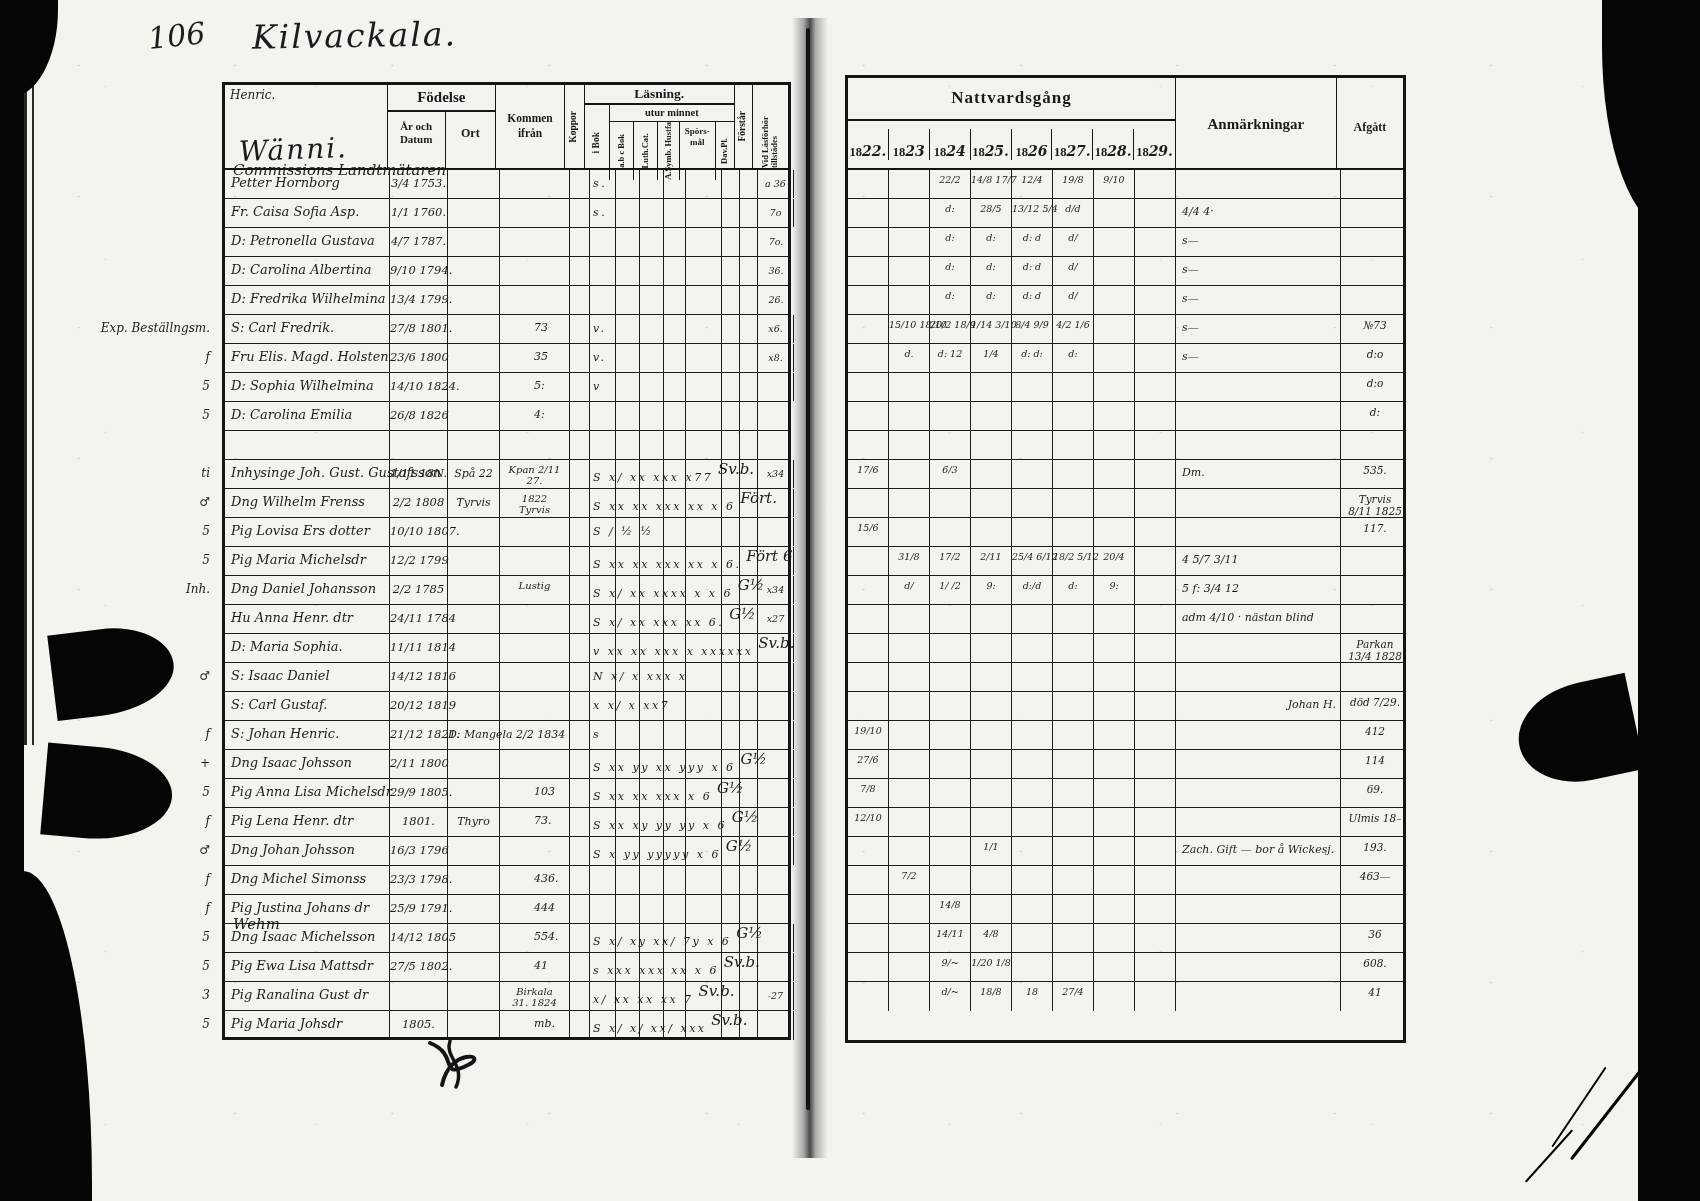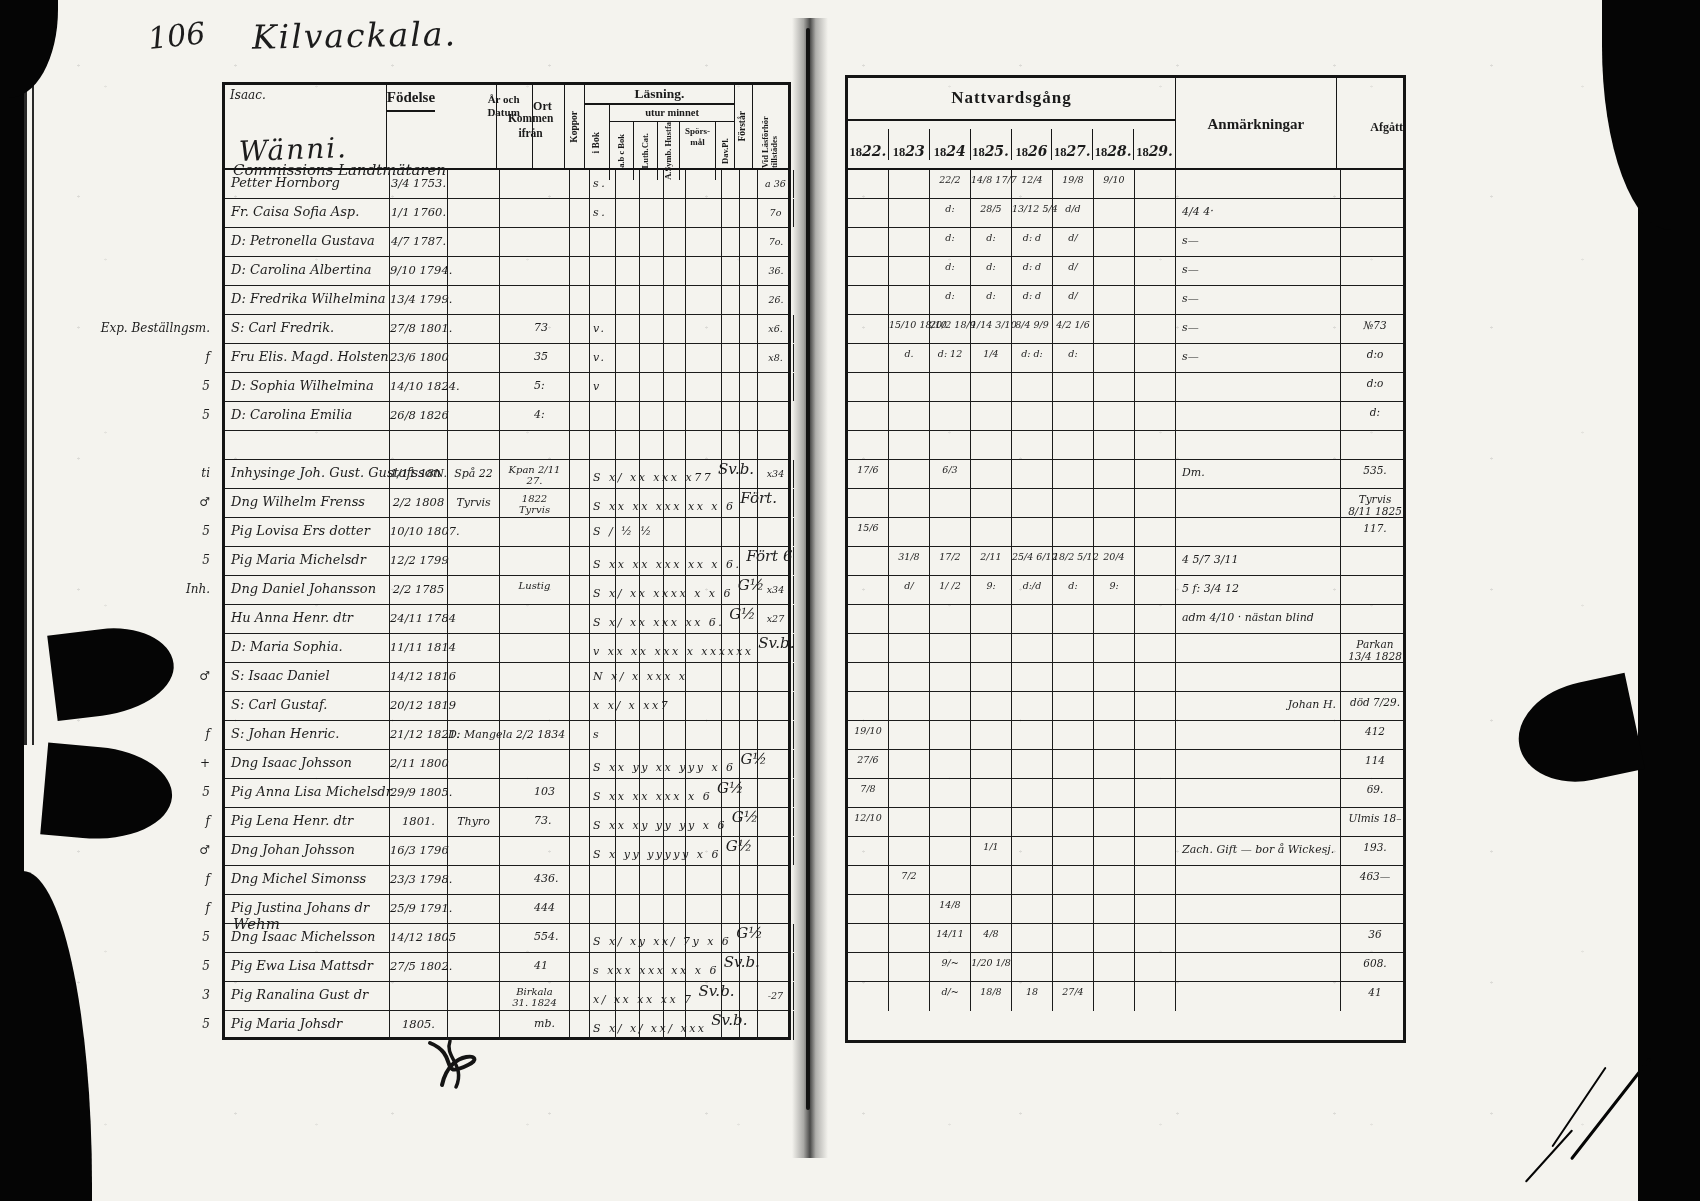--- a/index.html
+++ b/index.html
@@ -41,21 +41,21 @@
   .rtbl{left:845px;top:75px;width:561px;height:968px;}
   .cell{box-sizing:border-box;border-right:1.6px solid #1b1b1b;overflow:visible;position:relative;}
   .cell:last-child{border-right:none;}
   .hdr{box-sizing:border-box;border-bottom:2.5px solid #141414;display:flex;}
   .lhdr{height:85px;}
   .rhdr{height:92px;}
   .hcell{box-sizing:border-box;border-right:1.8px solid #161616;position:relative;}
   .hc-name{width:165px;}
   .skatte{position:absolute;left:5px;top:3px;font-size:12px;}
   .village{position:absolute;left:14px;bottom:2px;font-size:28px;letter-spacing:2px;transform:rotate(-2deg);white-space:nowrap;}
-  .hc-fod{width:110px;display:flex;flex-direction:row;gap:40px;}
+  .hc-fod{width:110px;display:flex;flex-direction:column;}
   .fod-top{height:25px;border-bottom:2px solid #161616;text-align:center;font-size:15px;line-height:25px;}
   .fod-bot{flex:1;display:flex;}
   .fod-dat{width:58px;border-right:1.6px solid #161616;font-size:11px;text-align:center;padding-top:8px;box-sizing:border-box;line-height:1.2;}
   .fod-ort{flex:1;font-size:12px;text-align:center;padding-top:14px;box-sizing:border-box;}
   .hc-kom{width:70px;font-size:11.5px;text-align:center;padding-top:26px;box-sizing:border-box;line-height:1.3;}
   .vert{writing-mode:vertical-rl;transform:rotate(180deg);}
   .hc-kop{width:20px;}
   .hc-las{width:150px;display:flex;flex-direction:column;}
   .las-top{height:19px;border-bottom:2px solid #161616;text-align:center;font-size:13.5px;line-height:18px;}
   .las-bot{flex:1;display:flex;}
@@ -74,21 +74,21 @@
   .vcell span{font-size:8.5px;line-height:1.05;max-height:100%;}
   .f9 span{font-size:9.5px;}
   
   .hc-natt{width:328px;display:flex;flex-direction:column;}
   .natt-top{height:41px;border-bottom:2.2px solid #161616;text-align:center;font-size:17px;line-height:40px;letter-spacing:1px;}
   .natt-years{flex:1;display:flex;align-items:center;}
   .ycell{width:41px;border-right:1.6px solid #161616;box-sizing:border-box;text-align:center;padding-top:14px;font-size:12.5px;white-space:nowrap;}
   .ycell:last-child{border-right:none;}
   .ycell .hw{font-size:14px;}
   .hc-anm{width:165px;text-align:center;font-size:15px;padding-top:38px;box-sizing:border-box;}
-  .hc-afg{width:68px;text-align:right;font-size:12px;padding-top:42px;box-sizing:border-box;}
+  .hc-afg{width:68px;text-align:center;font-size:12px;padding-top:42px;box-sizing:border-box;}
   
   .body{position:relative;}
   .lrow,.rrow{display:grid;height:29px;border-bottom:1.6px solid #1b1b1b;box-sizing:border-box;position:relative;}
   .lrow{grid-template-columns:165px 58px 52px 70px 20px 26px 24px 24px 22px 36px 18px 18px 36px;}
   .rrow{grid-template-columns:41px 41px 41px 41px 41px 41px 41px 41px 165px 68px;}
   .lrow:last-child,.rrow:last-child{border-bottom:none;}
   .c-name{font-size:13px;white-space:nowrap;padding:5px 0 0 6px;}
   .c-name .over{position:absolute;top:-9px;left:8px;font-size:15px;white-space:nowrap;}
   .c-dat{font-size:11.5px;text-align:center;padding-top:6px;white-space:nowrap;}
   .c-ort{font-size:11px;text-align:center;padding-top:7px;white-space:nowrap;}
@@ -160,21 +160,21 @@
       <div class="mrow">f</div>
       <div class="mrow">5</div>
       <div class="mrow">5</div>
       <div class="mrow">3</div>
       <div class="mrow">5</div>
     </div>
 
   <div class="tbl ltbl">
     <div class="hdr lhdr">
       <div class="hcell hc-name">
-        <span class="skatte hw">Isaac.</span>
+        <span class="skatte hw">Henric.</span>
         <span class="village hw">Wänni.</span>
       </div>
       <div class="hcell hc-fod">
         <div class="fod-top pr">Födelse</div>
         <div class="fod-bot">
           <div class="fod-dat pr">År och Datum</div>
           <div class="fod-ort pr">Ort</div>
         </div>
       </div>
       <div class="hcell hc-kom pr">Kommen ifrån</div>

